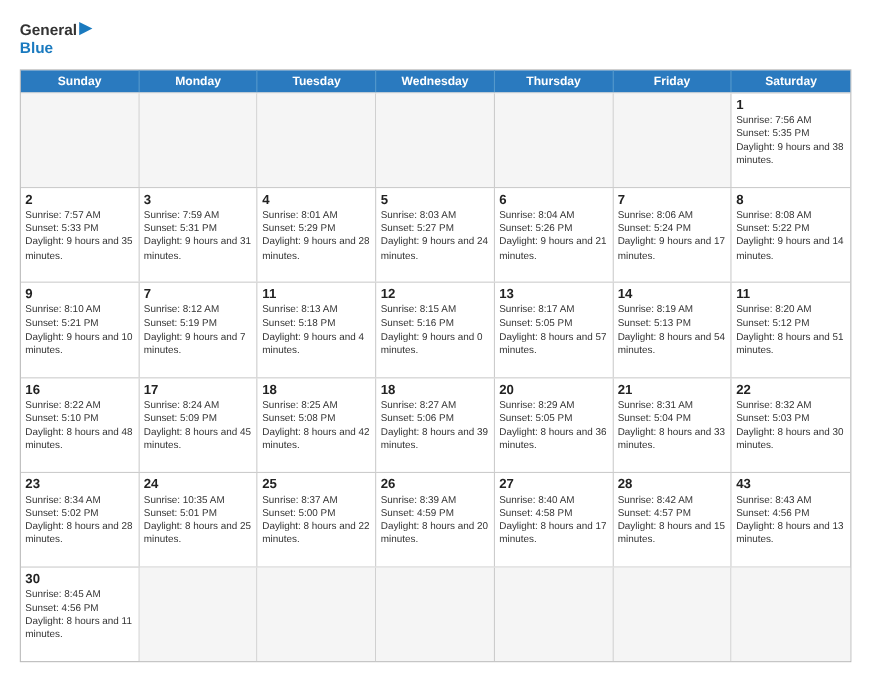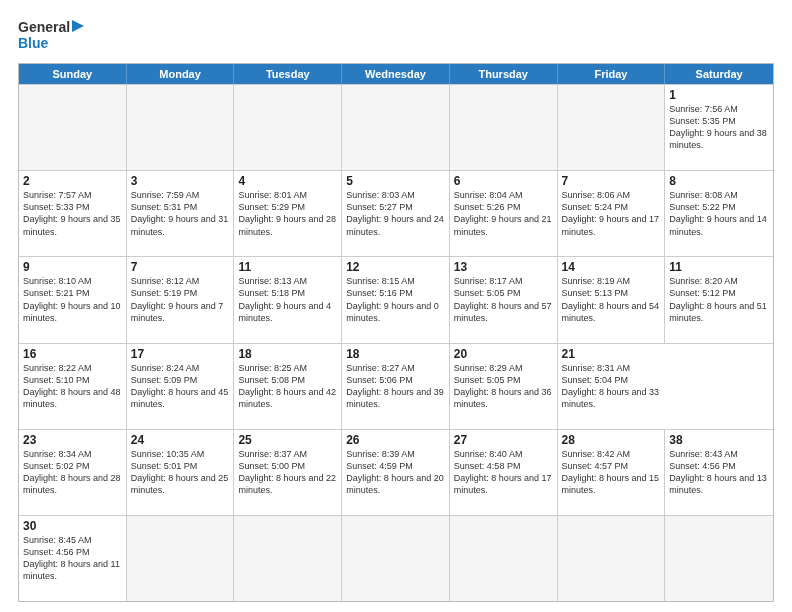--- a/index.html
+++ b/index.html
@@ -261,20 +261,26 @@
             <div class="day-info" style="white-space: pre-line;">Sunrise: 8:29 AM
 Sunset: 5:05 PM
 Daylight: 8 hours and 36 minutes.</div>
           </div>
           <div class="cal-cell">
             <span class="day-number">21</span>
             <div class="day-info" style="white-space: pre-line;">Sunrise: 8:31 AM
 Sunset: 5:04 PM
 Daylight: 8 hours and 33 minutes.</div>
           </div>
+          <div class="cal-cell">
+            <span class="day-number">22</span>
+            <div class="day-info" style="white-space: pre-line;">Sunrise: 8:32 AM
+Sunset: 5:03 PM
+Daylight: 8 hours and 30 minutes.</div>
+          </div>
         </div>
         <div class="cal-row">
           <div class="cal-cell">
             <span class="day-number">23</span>
             <div class="day-info" style="white-space: pre-line;">Sunrise: 8:34 AM
 Sunset: 5:02 PM
 Daylight: 8 hours and 28 minutes.</div>
           </div>
           <div class="cal-cell">
             <span class="day-number">24</span>
@@ -300,21 +306,21 @@
 Sunset: 4:58 PM
 Daylight: 8 hours and 17 minutes.</div>
           </div>
           <div class="cal-cell">
             <span class="day-number">28</span>
             <div class="day-info" style="white-space: pre-line;">Sunrise: 8:42 AM
 Sunset: 4:57 PM
 Daylight: 8 hours and 15 minutes.</div>
           </div>
           <div class="cal-cell">
-            <span class="day-number">38</span>
+            <span class="day-number">43</span>
             <div class="day-info" style="white-space: pre-line;">Sunrise: 8:43 AM
 Sunset: 4:56 PM
 Daylight: 8 hours and 13 minutes.</div>
           </div>
         </div>
         <div class="cal-row">
           <div class="cal-cell">
             <span class="day-number">30</span>
             <div class="day-info" style="white-space: pre-line;">Sunrise: 8:45 AM
 Sunset: 4:56 PM

